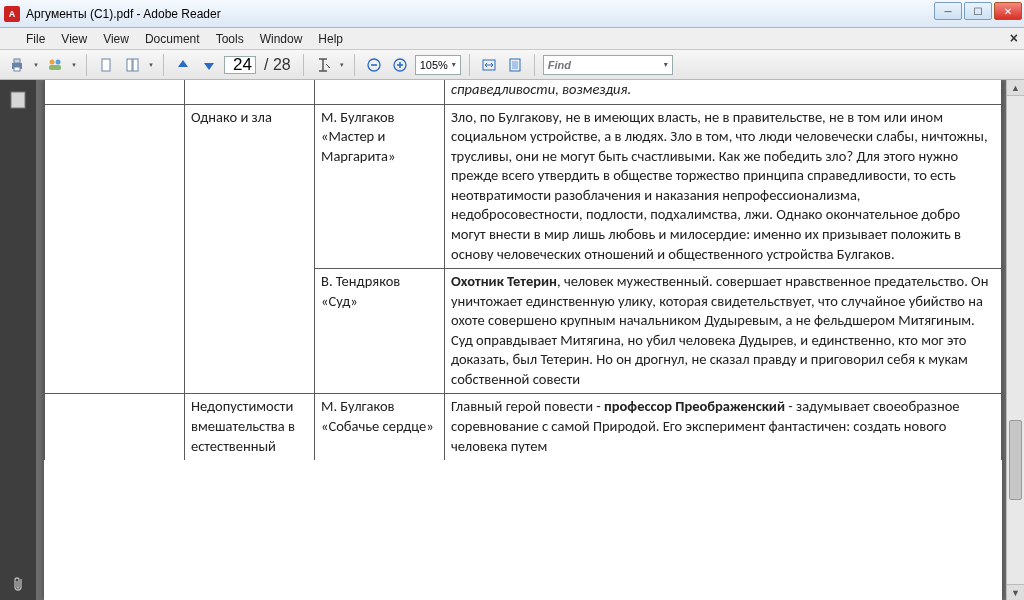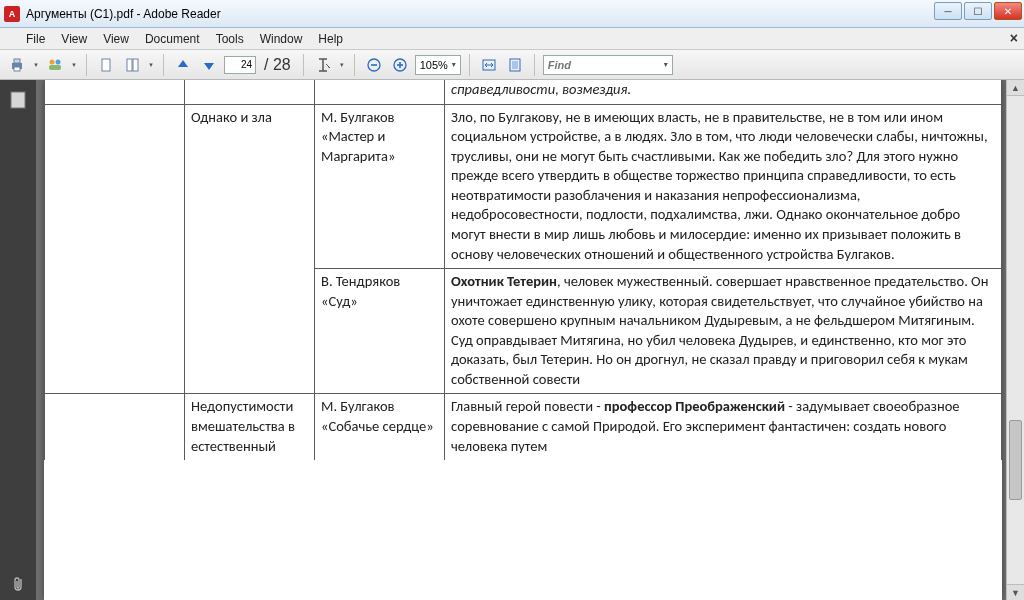--- a/index.html
+++ b/index.html
@@ -17,21 +17,21 @@
   .menubar { height: 22px; background: #efefef; border-bottom: 1px solid #c9c9c9; display: flex; align-items: center; padding: 0 18px; position: relative; }
   .menubar .menuitem { padding: 2px 8px; font-size: 12px; color: #222; cursor: default; }
   .menubar .close-doc { position: absolute; right: 6px; top: 2px; font-size: 14px; font-weight: bold; color: #333; cursor: default; }
   
   
   .toolbar { height: 30px; background: linear-gradient(#f7f7f7,#e6e6e6); border-bottom: 1px solid #b8b8b8; display: flex; align-items: center; padding: 0 6px; gap: 4px; }
   .tbtn { width: 22px; height: 22px; border: 1px solid transparent; border-radius: 2px; display: flex; align-items: center; justify-content: center; position: relative; }
   .tbtn svg { width: 16px; height: 16px; }
   .sep { width: 1px; height: 22px; background: #c0c0c0; margin: 0 4px; }
   .dd { width: 8px; height: 22px; display: flex; align-items: center; justify-content: center; color: #555; font-size: 7px; }
-  .page-input { width: 32px; height: 18px; font-size: 10px; text-align: right; padding: 0 3px; border: 1px solid #9aa; }
+  .page-input { width: 32px; height: 18px; font-size: 17px; text-align: right; padding: 0 3px; border: 1px solid #9aa; }
   .page-total { font-size: 16px; color: #333; padding: 0 4px; }
   .zoom-pct { display: flex; align-items: center; height: 20px; border: 1px solid #9aa; background: #fff; padding: 0 4px; font-size: 11px; gap: 4px; }
   .find-box { display: flex; align-items: center; height: 20px; border: 1px solid #9aa; background: #fff; padding: 0 4px; font-size: 11px; gap: 4px; width: 130px; }
   .find-box input { border: 0; outline: 0; width: 100%; font-size: 11px; color: #888; font-style: italic; font-weight: bold; }
   
   
   .content { position: absolute; top: 80px; left: 0; right: 0; bottom: 0; display: flex; }
   .sidepanel { width: 36px; background: #3e3e3e; display: flex; flex-direction: column; align-items: center; padding-top: 10px; gap: 18px; }
   .sidepanel .sidebtn { width: 20px; height: 20px; color: #ccc; display: flex; align-items: center; justify-content: center; }
   .attachicon { position: absolute; bottom: 6px; left: 8px; color: #bbb; }

